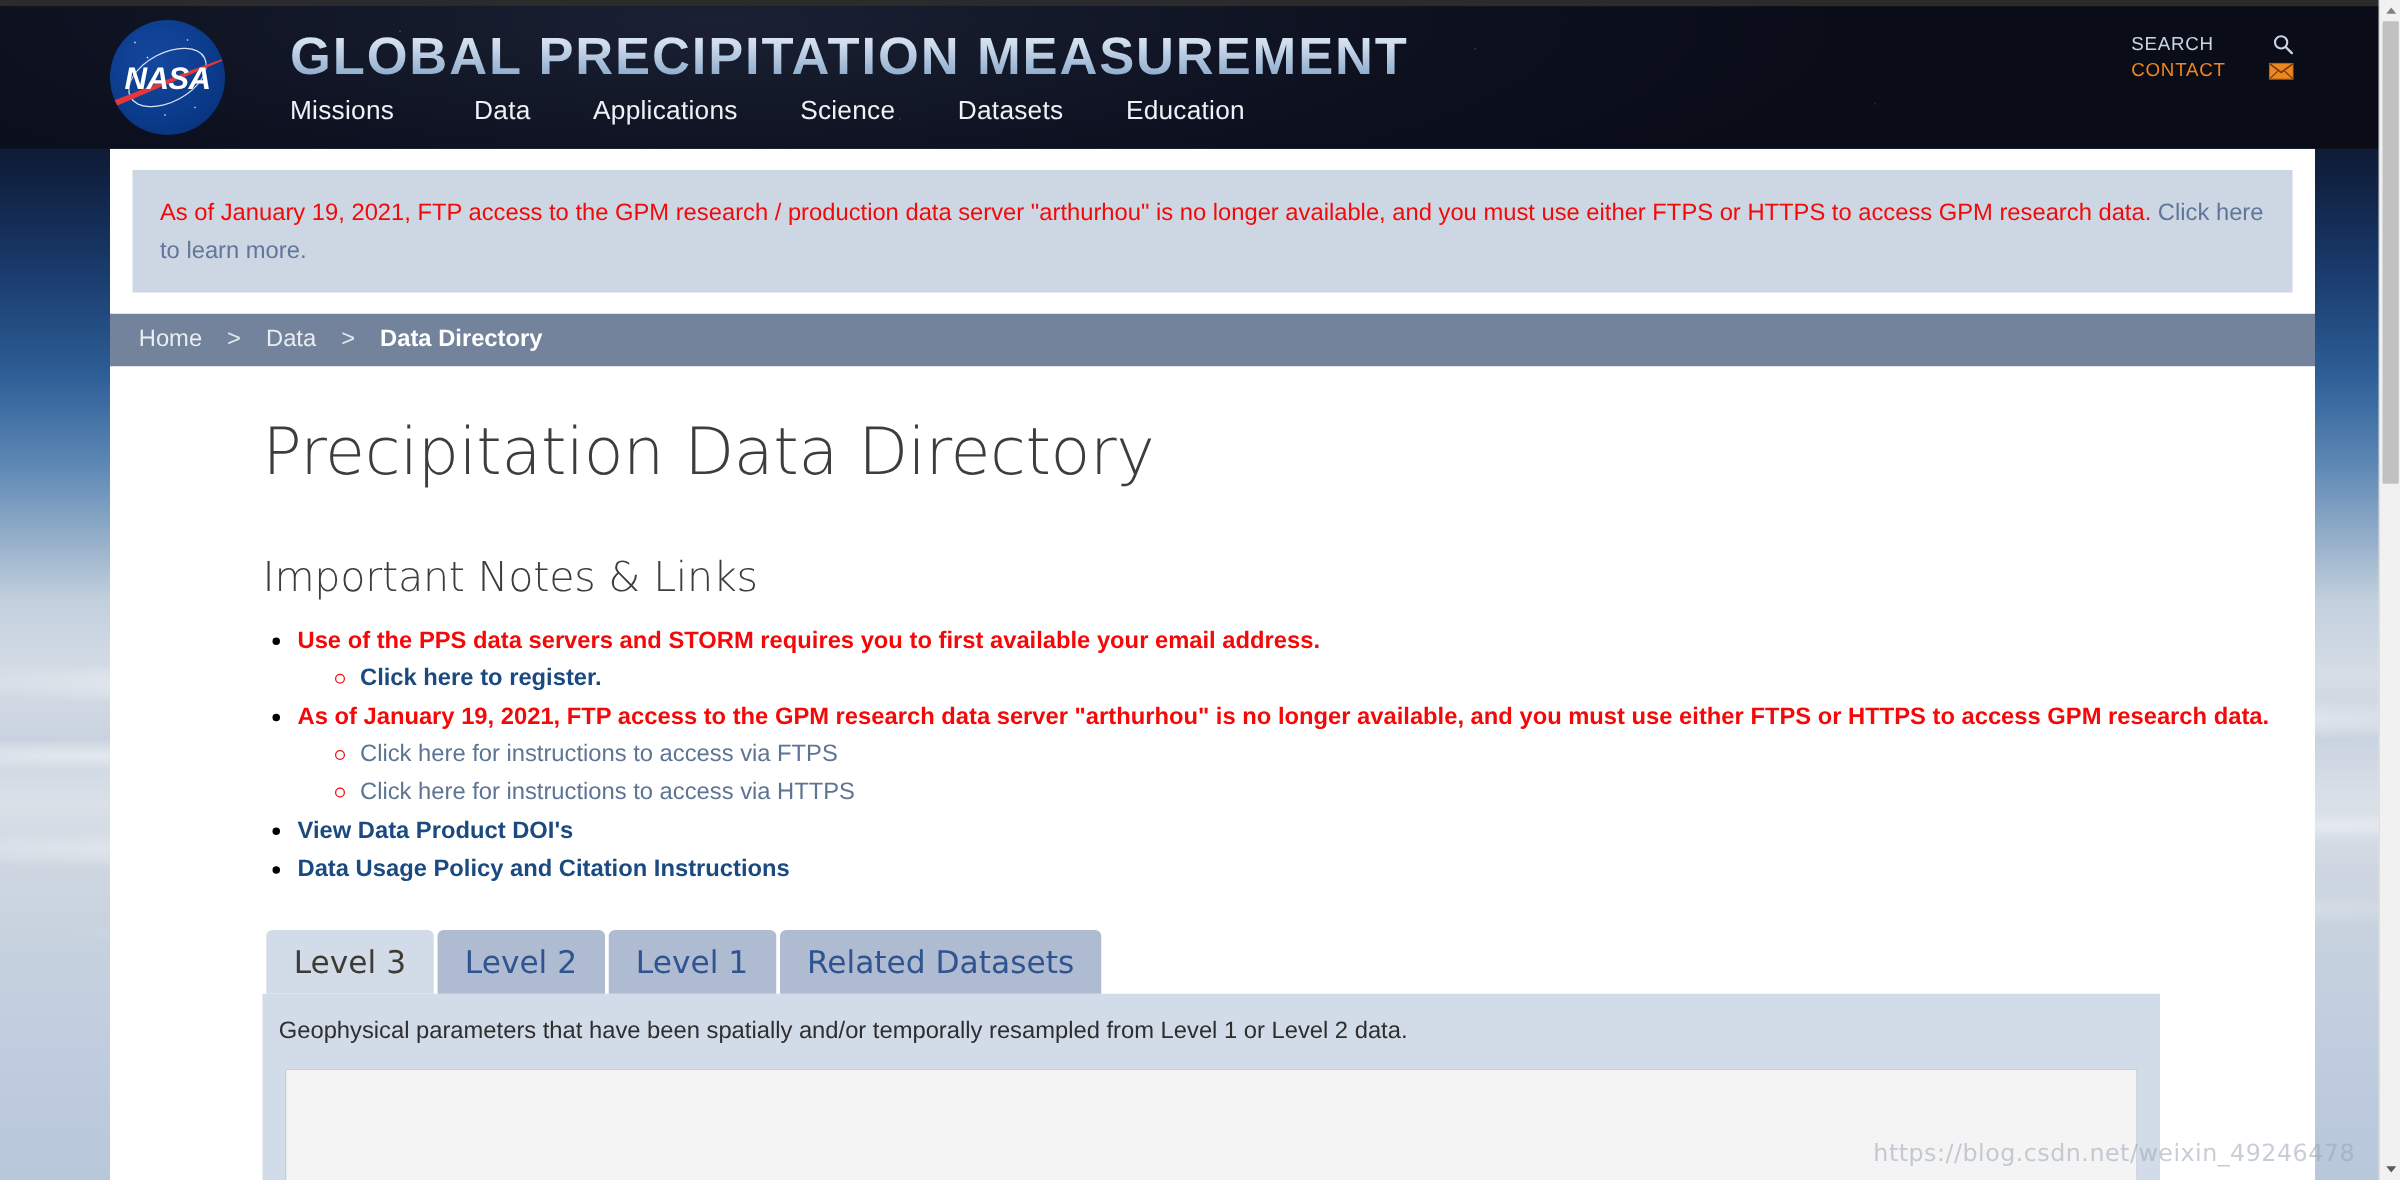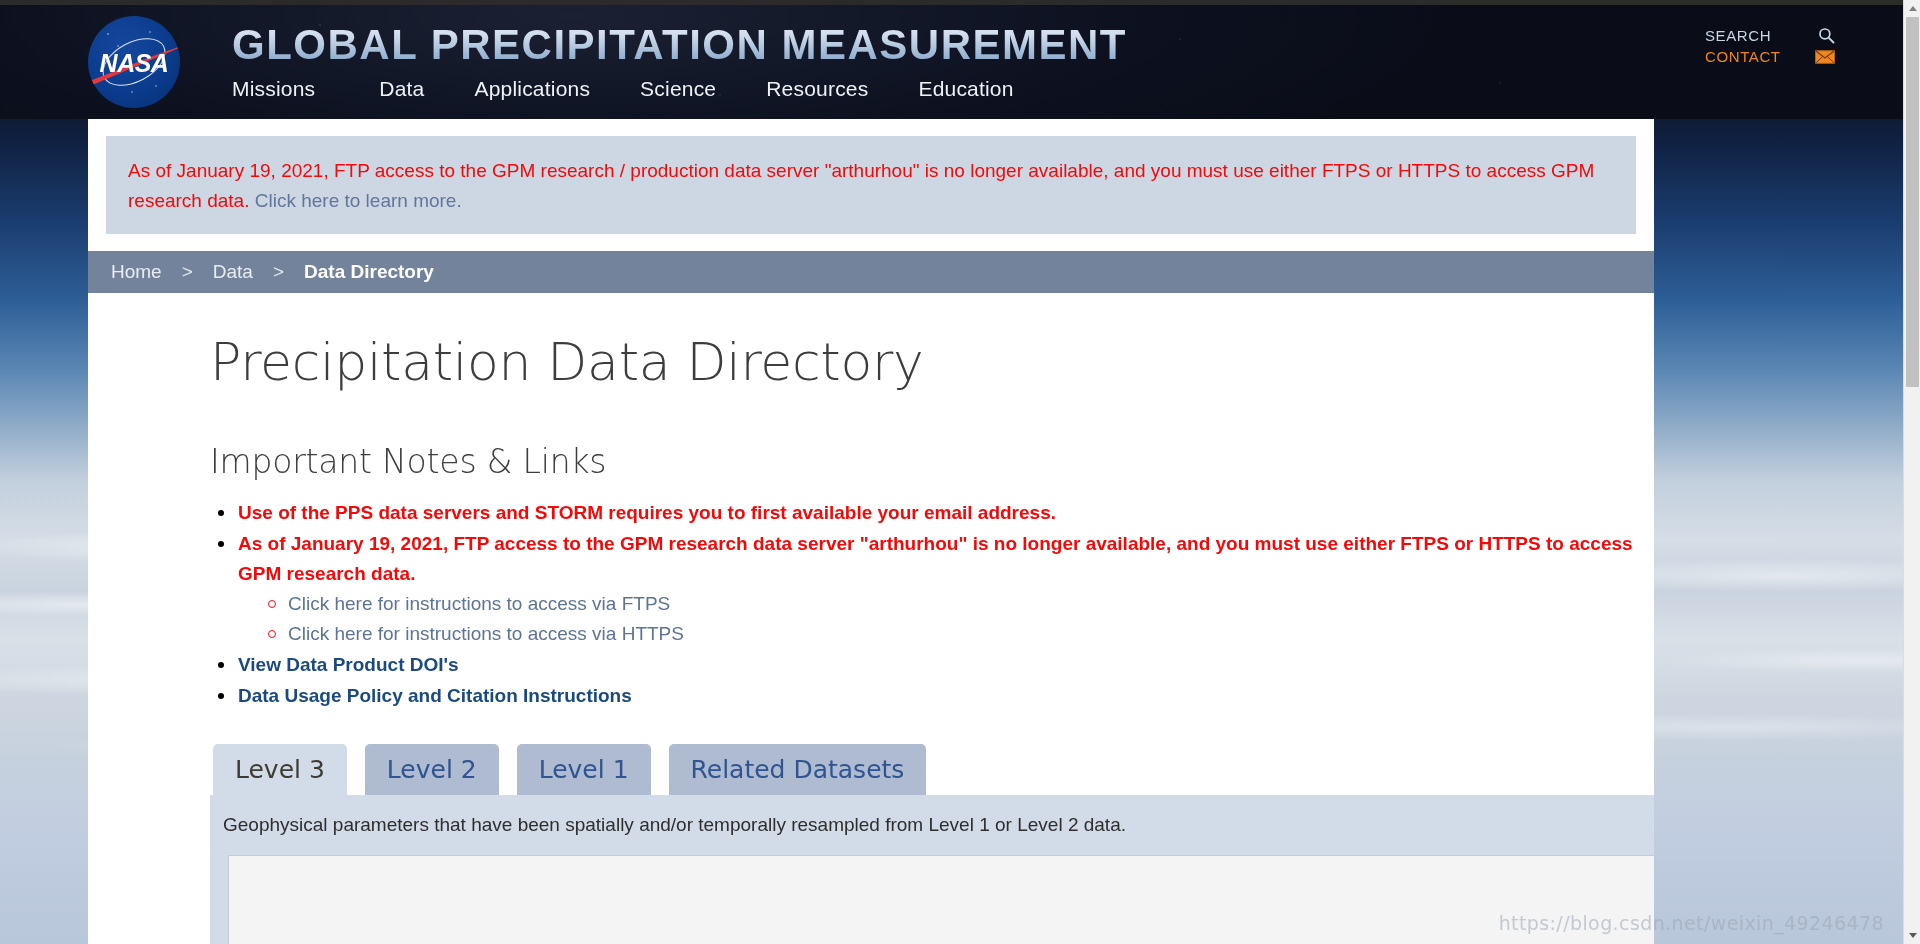--- a/index.html
+++ b/index.html
@@ -208,21 +208,21 @@
   }
   .hdr-utils .search-label { color: #c9d6e6; }
   .hdr-utils .contact-label { color: #f0861e; }
   .ic-search { width: 17px; height: 17px; }
   .ic-mail { width: 20px; height: 14px; }
 
   
   .content-card {
     position: absolute;
     left: 88px; top: 119px;
-    width: 1566px;
+    width: 1764px;
     height: 825px;
     background: #ffffff;
     z-index: 5;
     overflow: hidden;
   }
 
   
   .alert-banner {
     margin: 17px 18px 0 18px;
     background: #ccd7e3;
@@ -342,21 +342,21 @@
   }
 
   
   .tabs-wrap {
     margin-top: 33px;
     margin-left: 0;
     width: 1518px;
   }
   .tab-strip {
     display: flex;
-    gap: 18px;
+    gap: 3px;
     align-items: flex-end;
     padding-left: 3px;
   }
   .tab {
     font-family: "DejaVu Sans", sans-serif;
     font-size: 25px;
     font-weight: 400;
     padding: 9px 22px 9px 22px;
     border-radius: 5px 5px 0 0;
     background: #aebbd0;
@@ -419,21 +419,21 @@
     <div class="wordmark">NASA</div>
   </div>
 
   <div class="site-title">GLOBAL PRECIPITATION MEASUREMENT</div>
 
   <nav class="main-nav">
     <a href="#">Missions</a>
     <a href="#">Data</a>
     <a href="#">Applications</a>
     <a href="#">Science</a>
-    <a href="#">Resources</a>
+    <a href="#">Datasets</a>
     <a href="#">Education</a>
   </nav>
 
   <div class="hdr-utils">
     <div class="row">
       <span class="search-label">SEARCH</span>
       <svg class="ic-search" viewBox="0 0 18 18">
         <circle cx="7.3" cy="7.3" r="5.2" fill="none" stroke="#c9d6e6" stroke-width="1.8"></circle>
         <line x1="11.2" y1="11.2" x2="16.4" y2="16.4" stroke="#c9d6e6" stroke-width="2" stroke-linecap="round"></line>
       </svg>
@@ -464,20 +464,25 @@
     <span class="current">Data Directory</span>
   </nav>
 
   <div class="page-body">
     <h1 class="page-title">Precipitation Data Directory</h1>
     <h2 class="section-heading">Important Notes &amp; Links</h2>
 
     <ul class="notes">
       <li>
         <span class="note-red">Use of the PPS data servers and STORM requires you to first available your email address.</span>
+        <ul class="subnotes">
+          <li>
+            <a href="#" class="sub-bold">Click here to register.</a>
+          </li>
+        </ul>
       </li>
 
       <li>
         <span class="note-red">As of January 19, 2021, FTP access to the GPM research data server "arthurhou" is no longer available, and you must use either FTPS or HTTPS to access GPM research data.</span>
         <ul class="subnotes">
           <li>
             <a href="#" class="sub-normal">Click here for instructions to access via FTPS</a>
           </li>
           <li>
             <a href="#" class="sub-normal">Click here for instructions to access via HTTPS</a>

